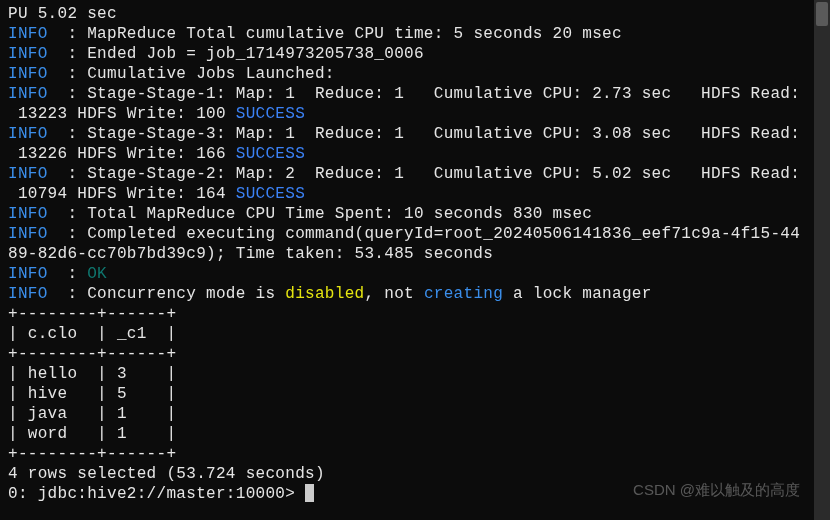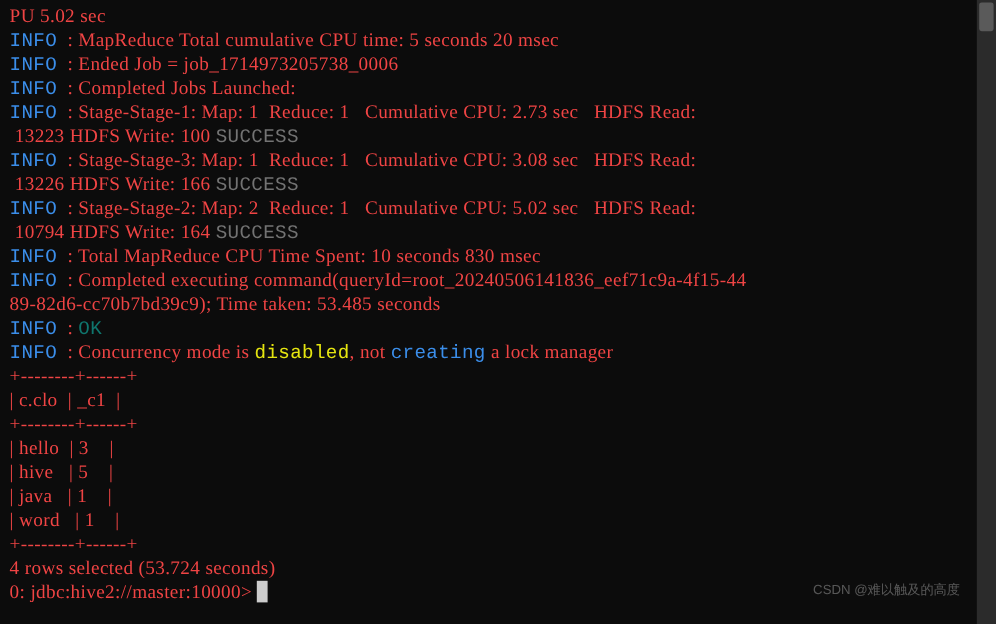--- a/index.html
+++ b/index.html
@@ -17,25 +17,25 @@
       height: 520px;
       overflow: hidden;
       position: relative;
       padding: 4px 8px;
     }
     .terminal {
       white-space: pre;
       letter-spacing: 0.3px;
     }
     .info { color: #3b8eea; text-align: center; }
-    .success { color: #737373; }
+    .success { color: #3b82f6; }
     .disabled { color: #e5e510; }
     .creating { color: #3b8eea; text-align: right; }
     .ok { color: #0f766e; }
-    .white { color: #ef4444; font-family: Liberation Serif, serif; }
+    .white { color: #e5e5e5; }
     .scrollbar {
       position: absolute;
       right: 0;
       top: 0;
       width: 16px;
       height: 100%;
       background: #2b2b2b;
     }
     .scrollbar-thumb {
       position: absolute;
@@ -44,39 +44,39 @@
       width: 12px;
       height: 24px;
       background: #5a5a5a;
       border-radius: 2px;
     }
     .watermark {
       position: absolute;
       bottom: 20px;
       right: 30px;
       color: rgba(200,200,200,0.4);
-      font-size: 11px;
+      font-size: 15px;
       font-family: sans-serif;
     }
     .cursor {
       display: inline-block;
       width: 9px;
       height: 18px;
       background: #cccccc;
       vertical-align: text-bottom;
       margin-bottom: 1px;
     }
   </style>
 </head>
 <body>
 
 <div class="terminal"><span class="white">PU 5.02 sec</span>
 <span class="info">INFO</span><span class="white">  : MapReduce Total cumulative CPU time: 5 seconds 20 msec</span>
 <span class="info">INFO</span><span class="white">  : Ended Job = job_1714973205738_0006</span>
-<span class="info">INFO</span><span class="white">  : Completed Jobs Launched:</span>
+<span class="info">INFO</span><span class="white">  : Cumulative Jobs Launched:</span>
 <span class="info">INFO</span><span class="white">  : Stage-Stage-1: Map: 1  Reduce: 1   Cumulative CPU: 2.73 sec   HDFS Read:</span>
 <span class="white"> 13223 HDFS Write: 100 </span><span class="success">SUCCESS</span>
 <span class="info">INFO</span><span class="white">  : Stage-Stage-3: Map: 1  Reduce: 1   Cumulative CPU: 3.08 sec   HDFS Read:</span>
 <span class="white"> 13226 HDFS Write: 166 </span><span class="success">SUCCESS</span>
 <span class="info">INFO</span><span class="white">  : Stage-Stage-2: Map: 2  Reduce: 1   Cumulative CPU: 5.02 sec   HDFS Read:</span>
 <span class="white"> 10794 HDFS Write: 164 </span><span class="success">SUCCESS</span>
 <span class="info">INFO</span><span class="white">  : Total MapReduce CPU Time Spent: 10 seconds 830 msec</span>
 <span class="info">INFO</span><span class="white">  : Completed executing command(queryId=root_20240506141836_eef71c9a-4f15-44</span>
 <span class="white">89-82d6-cc70b7bd39c9); Time taken: 53.485 seconds</span>
 <span class="info">INFO</span><span class="white">  : </span><span class="ok">OK</span>

